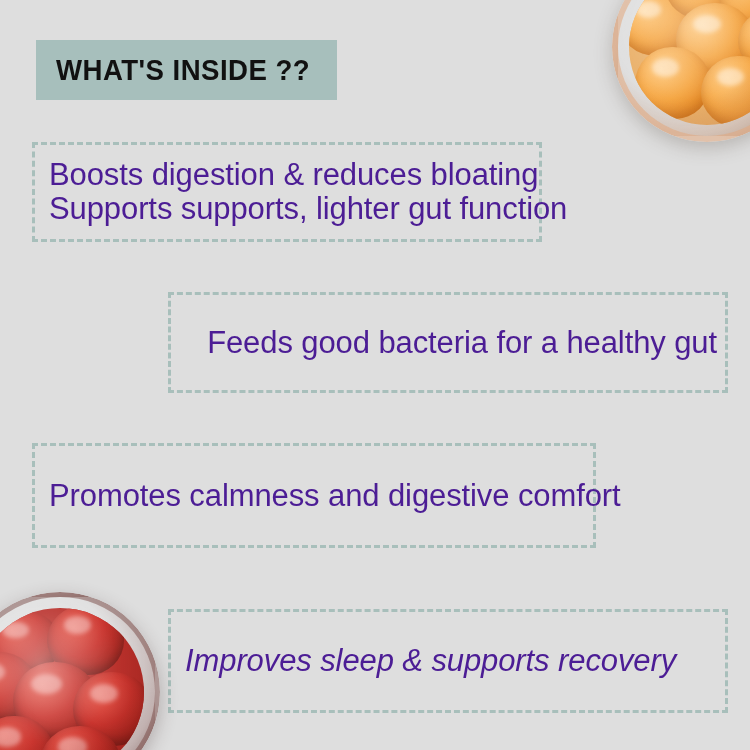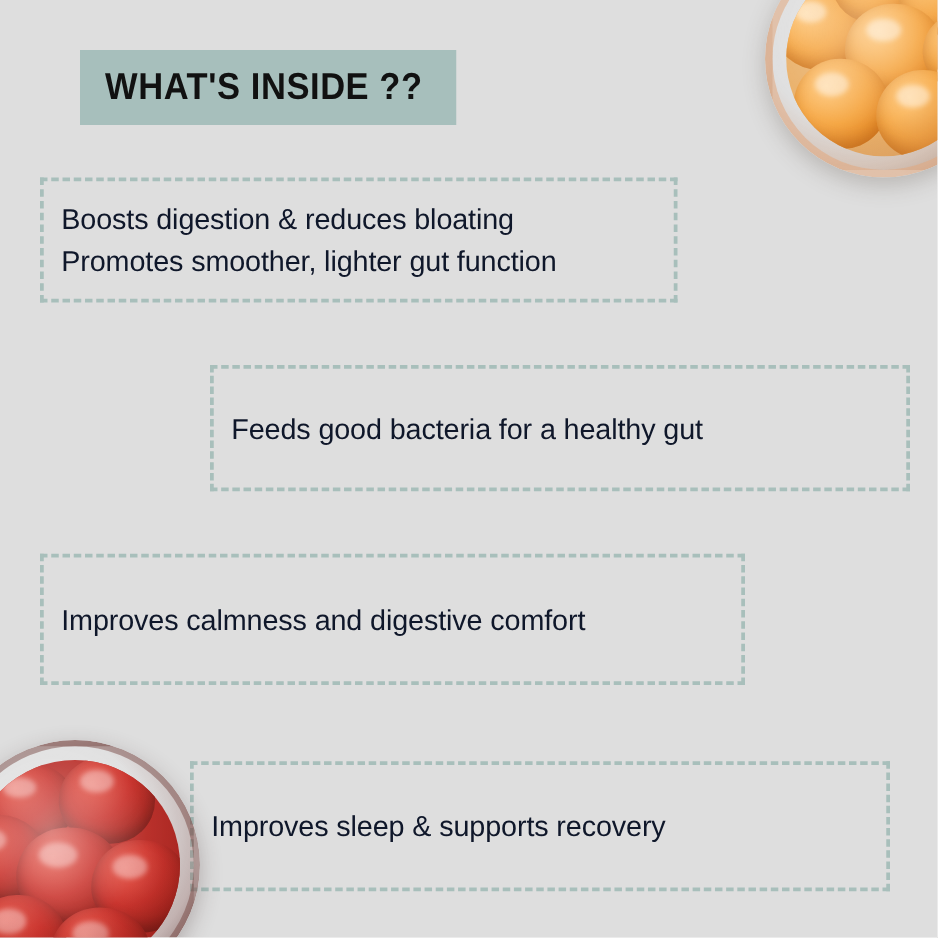--- a/index.html
+++ b/index.html
@@ -25,21 +25,20 @@
     position: absolute;
     left: 36px;
     top: 40px;
     width: 301px;
     height: 60px;
     background: #a7bfbc;
     display: flex;
     align-items: center;
     box-sizing: border-box;
     padding-left: 20px;
-    margin-left: 28px;
   }
   .title-text {
     font-family: "Liberation Sans", sans-serif;
     font-weight: bold;
     font-size: 30px;
     letter-spacing: 0.5px;
     color: #111111;
     transform: scaleX(0.92);
     transform-origin: left center;
     white-space: nowrap;
@@ -52,31 +51,31 @@
     border: 3px dashed #a8bfbb;
     background: transparent;
     display: flex;
     flex-direction: column;
     justify-content: center;
     padding-left: 14px;
     padding-right: 8px;
   }
   .benefit-line {
     font-family: "Liberation Sans", sans-serif;
-    font-size: 23px;
+    font-size: 31px;
     line-height: 34px;
-    color: #0f172a;
+    color: #4c1d95;
     white-space: nowrap;
     letter-spacing: -0.1px;
   }
 
   #box-0 { left: 32px;  top: 142px; width: 510px; height: 100px; }
-  #box-1 { left: 168px; top: 292px; width: 560px; height: 101px; }
+  #box-1 { left: 168px; top: 292px; width: 560px; height: 101px; text-align: right; }
   #box-2 { left: 32px;  top: 443px; width: 564px; height: 105px; }
-  #box-3 { left: 152px; top: 609px; width: 560px; height: 104px; }
+  #box-3 { left: 168px; top: 609px; width: 560px; height: 104px; font-style: italic; }
 
   
   .bowl {
     position: absolute;
     border-radius: 50%;
     overflow: hidden;
   }
 
   #bowl-orange {
     left: 612px;
@@ -162,29 +161,29 @@
 <body>
 
 <div id="infographic">
 
   <div class="title-banner">
     <span class="title-text">WHAT'S INSIDE ??</span>
   </div>
 
   <div class="benefit-box" id="box-0">
     <span class="benefit-line">Boosts digestion &amp; reduces bloating</span>
-    <span class="benefit-line">Promotes smoother, lighter gut function</span>
+    <span class="benefit-line">Supports supports, lighter gut function</span>
   </div>
 
   <div class="benefit-box" id="box-1">
     <span class="benefit-line">Feeds good bacteria for a healthy gut</span>
   </div>
 
   <div class="benefit-box" id="box-2">
-    <span class="benefit-line">Improves calmness and digestive comfort</span>
+    <span class="benefit-line">Promotes calmness and digestive comfort</span>
   </div>
 
   <div class="benefit-box" id="box-3">
     <span class="benefit-line">Improves sleep &amp; supports recovery</span>
   </div>
 
   <div class="bowl" id="bowl-orange">
     <div class="inner">
       <div class="gummy g-orange" style="left:-6%;  top:14%; width:46%; height:42%;"></div>
       <div class="gummy g-orange" style="left:24%;  top:-8%; width:44%; height:40%;"></div>

